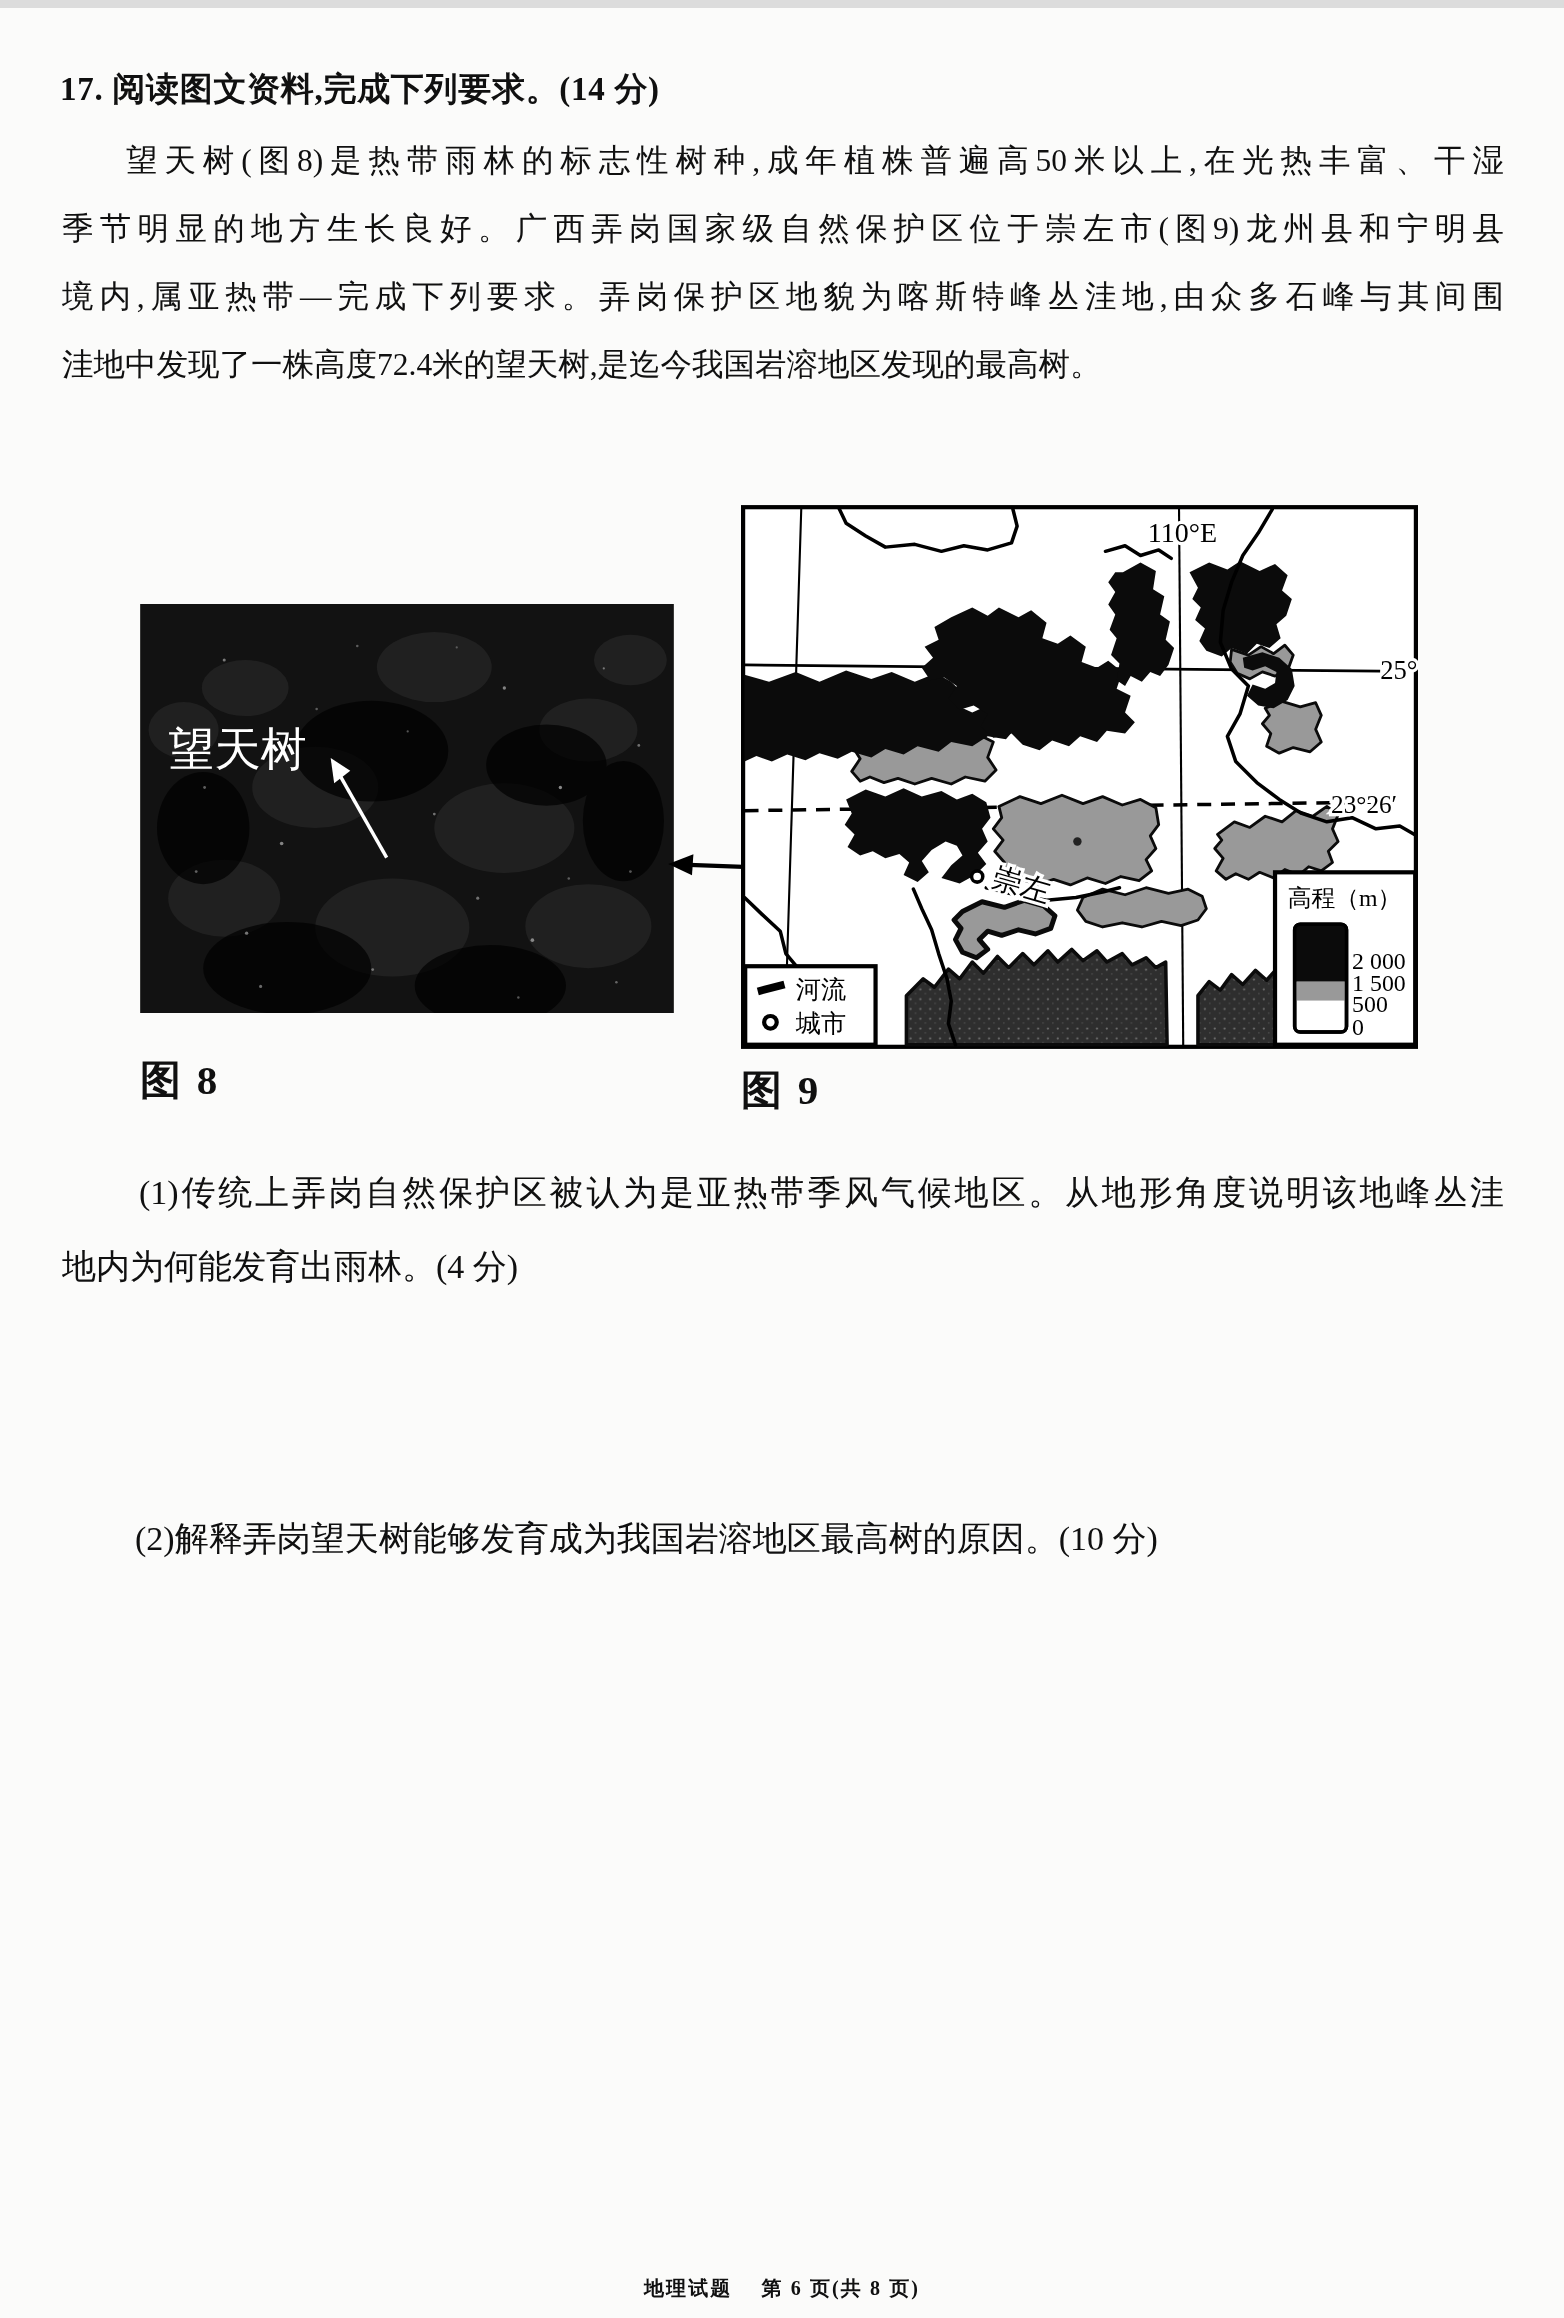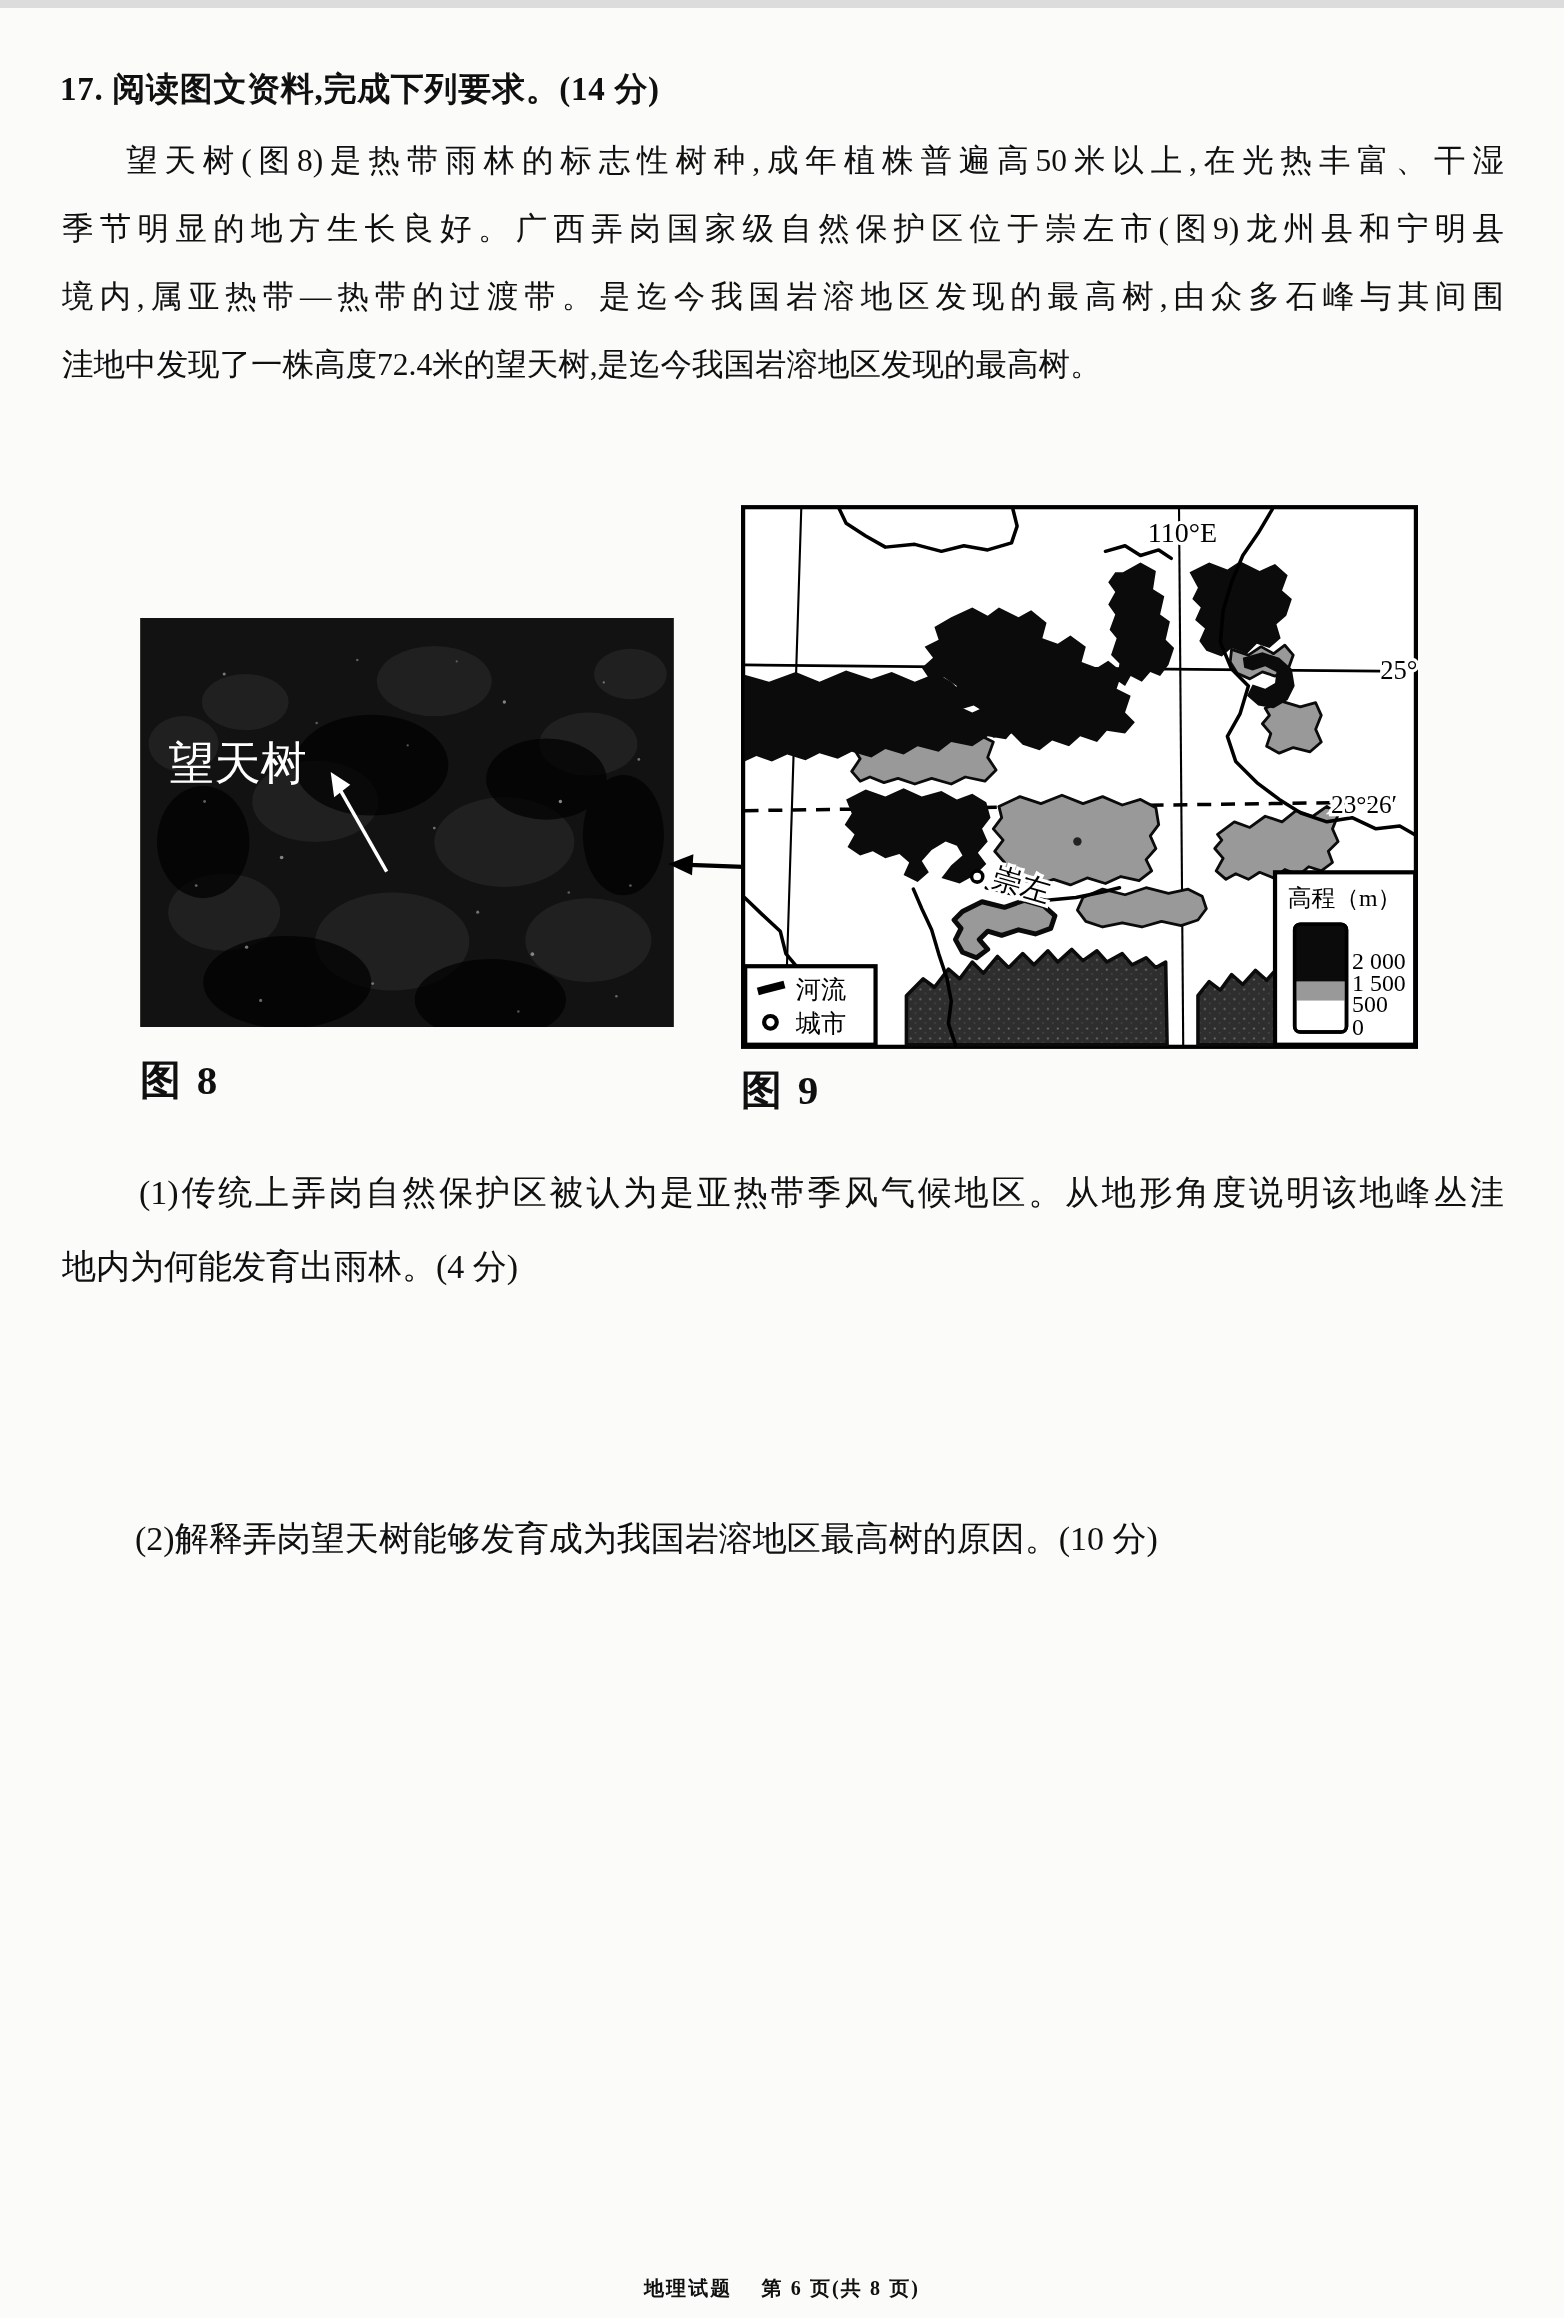--- a/index.html
+++ b/index.html
@@ -15,39 +15,39 @@
   .pline.first{padding-left:64px;}
   .pline.last{text-align-last:left;}
   .q-line{font-size:34px;line-height:42px;}
   .q1a{left:62px;top:1164px;width:1442px;box-sizing:border-box;padding-left:77px;
        text-align:justify;text-align-last:justify;}
   .q1b{left:62px;top:1238px;}
   .q2{left:62px;top:1510px;width:1442px;box-sizing:border-box;padding-left:73px;}
   .caption{font-size:41px;font-weight:600;text-align:left;letter-spacing:2.8px;}
   .cap8{left:140px;top:1045px;width:534px;}
   .cap9{left:741px;top:1055px;width:677px;}
-  .photo-box{left:140px;top:610px;width:534px;height:409px;}
+  .photo-box{left:140px;top:596px;width:534px;height:409px;}
   .map-box{left:741px;top:497px;width:677px;height:420px;}
   .arrow-box{left:664px;top:835px;width:322px;height:49px;pointer-events:none;}
   .footer{left:0;top:2267px;width:1564px;text-align:center;font-size:20px;
           font-weight:700;letter-spacing:2.1px;}
   svg text{font-family:"Liberation Serif","DejaVu Serif",serif;}
   .halo{paint-order:stroke;stroke:#ffffff;stroke-width:9px;fill:#000;}
 </style>
 </head>
 <body>
 
 <div class="page">
 
   <div class="abs title">17. 阅读图文资料,完成下列要求。(14 分)</div>
 
   <div class="abs para">
     <div class="pline first">望天树(图8)是热带雨林的标志性树种,成年植株普遍高50米以上,在光热丰富、干湿</div>
     <div class="pline">季节明显的地方生长良好。广西弄岗国家级自然保护区位于崇左市(图9)龙州县和宁明县</div>
-    <div class="pline">境内,属亚热带—热带的过渡带。是迄今我国岩溶地区发现的最高树,由众多石峰与其间围</div>
+    <div class="pline">境内,属亚热带—完成下列要求。弄岗保护区地貌为喀斯特峰丛洼地,由众多石峰与其间围</div>
     <div class="pline last">洼地中发现了一株高度72.4米的望天树,是迄今我国岩溶地区发现的最高树。</div>
   </div>
 
   <div class="abs photo-box">
     <svg width="534" height="409" viewBox="0 0 762 584">
       <rect width="762" height="584" fill="#121212"></rect>
       <g opacity="0.55" fill="#2c2c2c">
         <ellipse cx="150" cy="120" rx="62" ry="40"></ellipse>
           <ellipse cx="420" cy="90" rx="82" ry="50"></ellipse>
         <ellipse cx="640" cy="180" rx="70" ry="45"></ellipse>

